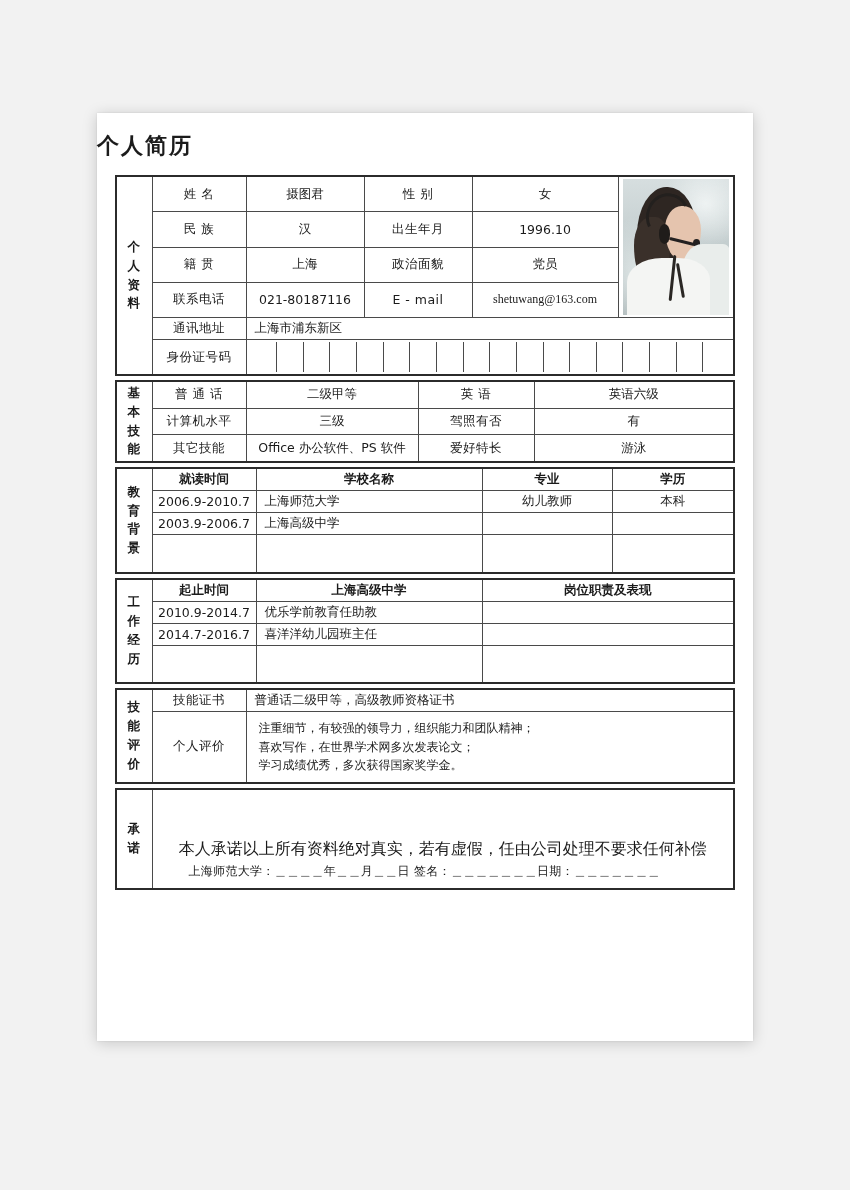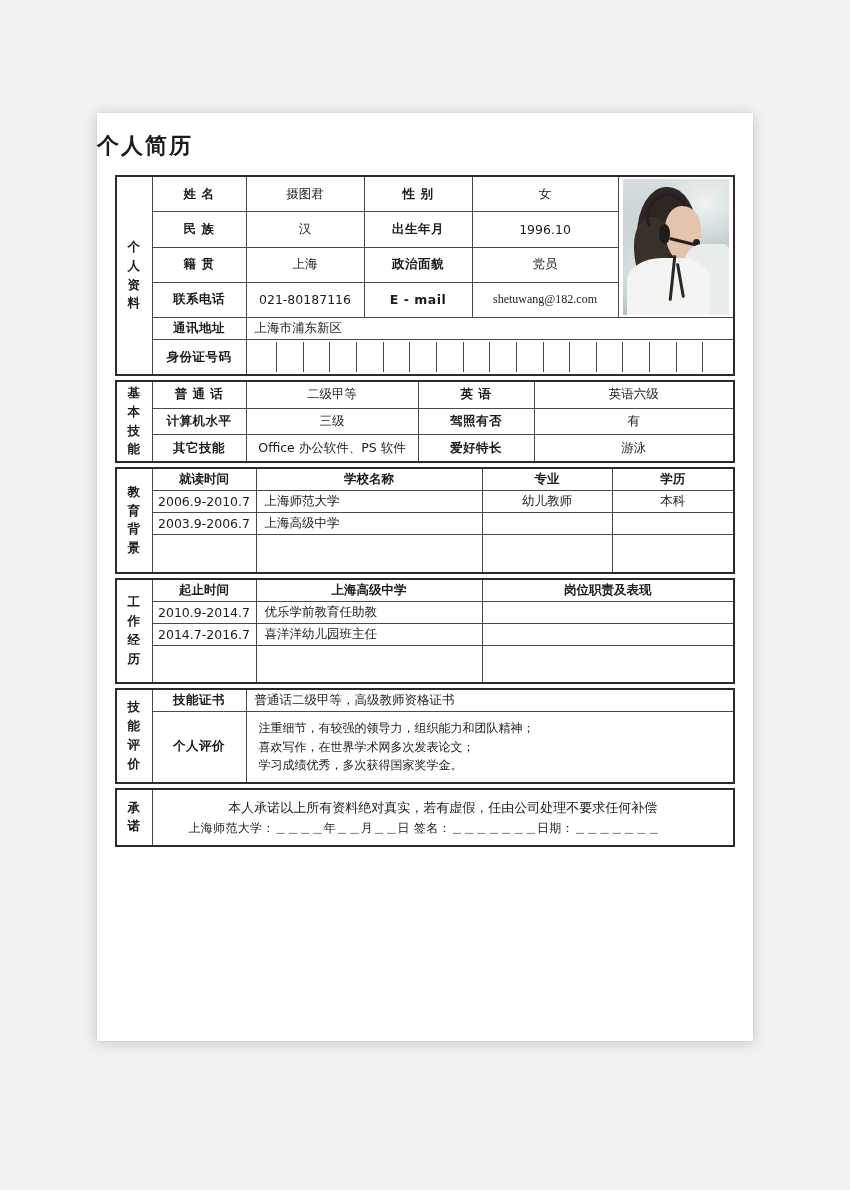--- a/index.html
+++ b/index.html
@@ -66,21 +66,21 @@
     display: flex;
     flex-direction: column;
     align-items: center;
     justify-content: center;
     line-height: 1.5;
     letter-spacing: 1px;
   }
 
   td.lbl {
     background: #f1f1f1;
-    font-weight: 700;
+    font-weight: 400;
     letter-spacing: 0.5px;
     margin-left: 38px;
   }
   td.val { background: #ffffff; }
   td.val.left { text-align: left; padding-left: 8px; }
   td.hdr { background: #f1f1f1; font-weight: 700; }
 
   
   td.photo {
     width: 116px;
@@ -189,21 +189,21 @@
   .idbox:last-child { border-right: none; }
 
   
   .multiline {
     text-align: left;
     padding: 5px 8px;
     line-height: 1.55;
     font-size: 12px;
   }
   .pledge-wrap { padding: 5px 6px 6px 6px; }
-  .pledge-1 { text-align:center; font-size:13px; padding:2px 0 3px 0; }
+  .pledge-1 { text-align:center; font-size:16px; padding:2px 0 3px 0;margin-top:40px; }
   .pledge-2 { text-align:left; font-size:12px; padding-left:26px; letter-spacing:.3px;}
 
   
   .reflection {
     position: absolute;
     left: 97px; top: 1043px;
     width: 656px; height: 132px;
     overflow: hidden;
     opacity: .34;
     -webkit-mask-image: linear-gradient(to bottom, rgba(0,0,0,.85), rgba(0,0,0,0) 86%);
@@ -262,21 +262,21 @@
     <tr>
       <td class="lbl">籍  贯</td>
       <td class="val">上海</td>
       <td class="lbl">政治面貌</td>
       <td class="val">党员</td>
     </tr>
     <tr>
       <td class="lbl">联系电话</td>
       <td class="val">021-80187116</td>
       <td class="lbl">E - mail</td>
-      <td class="val" style="font-family:'Liberation Serif',serif;font-size:12px">shetuwang@182.com</td>
+      <td class="val" style="font-family:'Liberation Serif',serif;font-size:12px">shetuwang@163.com</td>
     </tr>
     <tr>
       <td class="lbl">通讯地址</td>
       <td class="val left" colspan="4">上海市浦东新区</td>
     </tr>
     <tr>
       <td class="lbl">身份证号码</td>
       <td class="idcell" colspan="4">
         <div class="idrow" id="idrow">
               <div class="idbox"></div>

